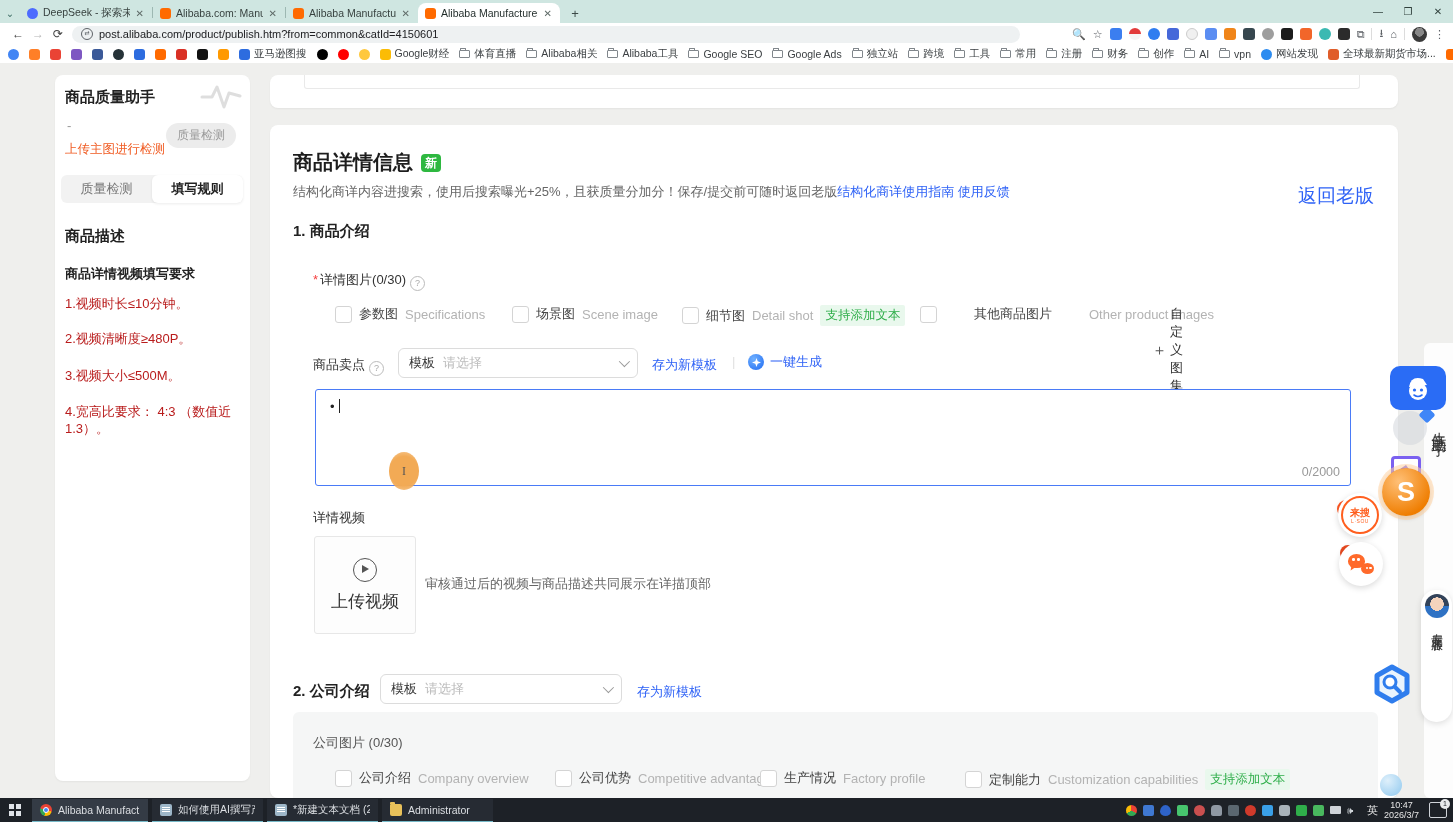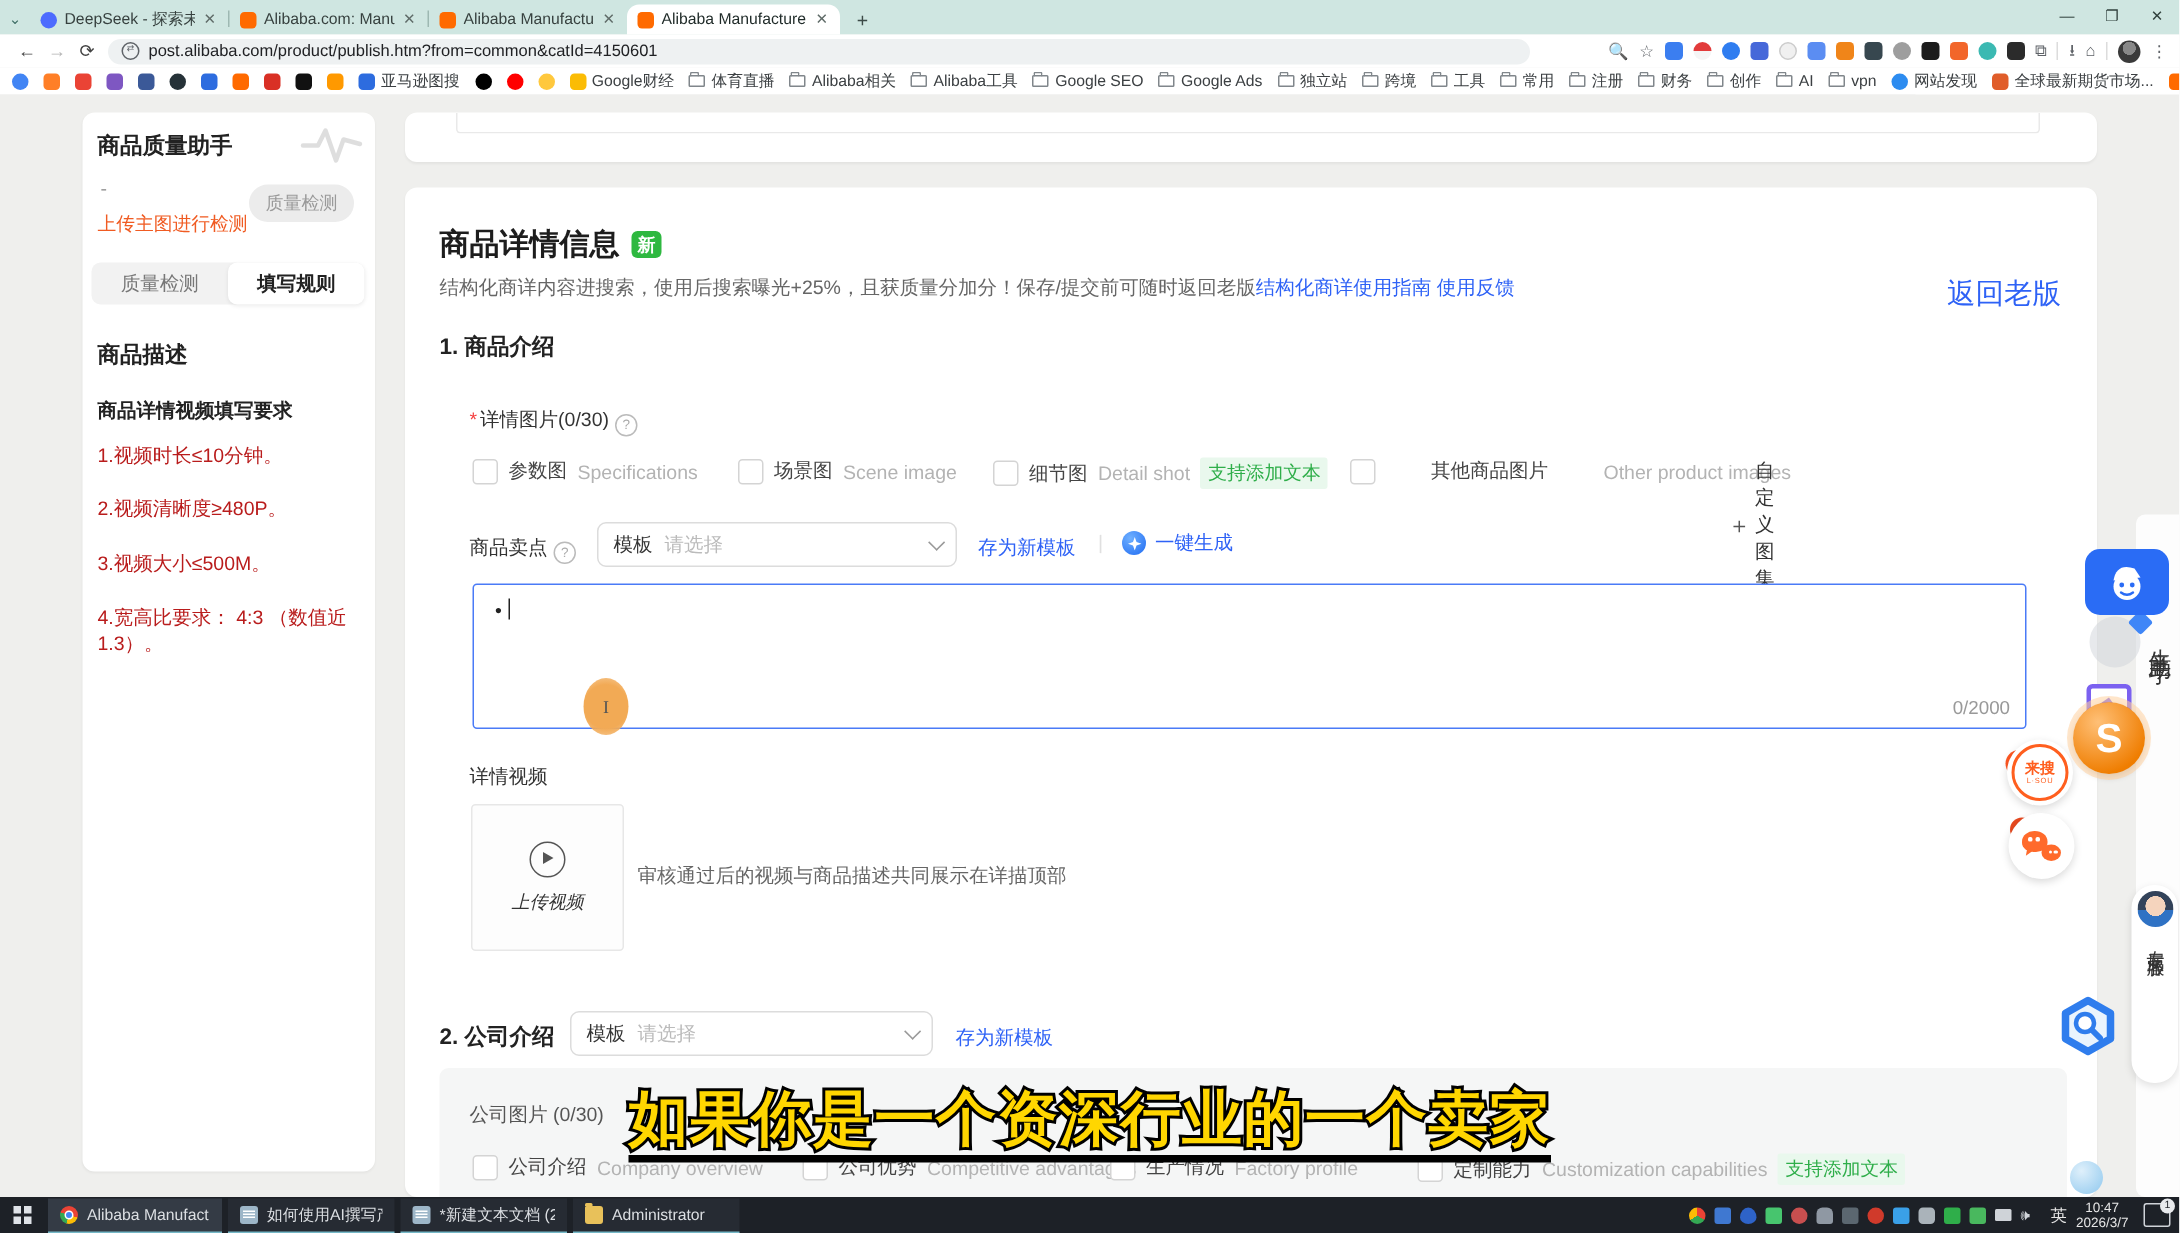--- a/index.html
+++ b/index.html
@@ -68,21 +68,21 @@
   .main{position:absolute;left:270px;top:62px;width:1128px;height:673px;border-radius:8px;overflow:hidden;}
   .m-title{position:absolute;left:23px;top:24px;font-size:20px;font-weight:bold;color:#1d1d1d;display:flex;align-items:center;gap:8px;}
   .badge-new{background:#2eb840;color:#fff;font-size:12px;font-weight:bold;border-radius:4px;padding:2px 4px;line-height:14px;}
   .back-old{position:absolute;right:24px;top:58px;color:#2e62f6;font-size:19px;}
   .m-sub{position:absolute;left:23px;top:58px;font-size:13px;color:#666;}
   .blue{color:#2e62f6;}
   .sec-title{position:absolute;left:23px;font-size:15px;font-weight:bold;color:#222;}
   .req-star{color:#f53f3f;margin-right:2px;}
   .qmark{display:inline-block;width:13px;height:13px;border:1px solid #bbb;border-radius:50%;color:#aaa;font-size:9px;text-align:center;line-height:13px;margin-left:4px;vertical-align:-2px;}
   .cb-row{position:absolute;height:18px;}
-  .cb-item{position:absolute;display:flex;align-items:center;gap:7px;white-space:nowrap;}
+  .cb-item{position:absolute;display:flex;align-items:center;gap:7px;white-space:nowrap;margin-left:20px;}
   .cbox{width:15px;height:15px;border:1px solid #d4d4d4;border-radius:3px;background:#fff;flex:none;}
   .cb-cn{color:#444;}
   .cb-en{color:#b3b3b3;}
   .gbadge{background:#e9f8ed;color:#2fae4a;padding:2px 5px;font-size:12.5px;border-radius:2px;}
   .plus-gallery{position:absolute;display:flex;align-items:center;gap:3px;color:#333;}
   .plus-ico{font-size:15px;color:#555;}
   .dropdown{position:absolute;height:30px;border:1px solid #dcdcdc;border-radius:6px;background:#fff;display:flex;align-items:center;padding:0 10px;box-sizing:border-box;gap:8px;}
   .dd-label{color:#333;}
   .dd-ph{color:#bbb;}
   .chev{width:7px;height:7px;border-right:1.5px solid #999;border-bottom:1.5px solid #999;transform:rotate(45deg) translateY(-2px);margin-left:auto;}
@@ -90,21 +90,21 @@
   .gen-ico{width:16px;height:16px;border-radius:50%;background:radial-gradient(circle at 35% 30%,#6fb0ff,#1f6bf2);display:inline-flex;align-items:center;justify-content:center;}
   .gen-ico svg{display:block;}
   .sellbox{position:absolute;left:45px;top:264px;width:1036px;height:97px;border:1px solid #4a7bf7;border-radius:3px;background:#fff;box-sizing:border-box;}
   .sellbox .bullet{position:absolute;left:14px;top:9px;font-size:13px;color:#222;}
   .caret{position:absolute;left:23px;top:9px;width:1px;height:14px;background:#222;}
   .counter{position:absolute;right:10px;bottom:6px;color:#999;font-size:12.5px;}
   .cursor-halo{position:absolute;left:73px;top:62px;width:30px;height:38px;border-radius:50%;background:radial-gradient(circle,#f2aa55 0 60%,rgba(242,170,85,.55));display:flex;align-items:center;justify-content:center;color:#555;font-size:12px;font-family:"Liberation Serif",serif;}
   .upl-box{position:absolute;left:44px;top:411px;width:100px;height:96px;border:1px solid #e7e7e7;background:#fdfdfd;border-radius:3px;display:flex;flex-direction:column;align-items:center;justify-content:center;gap:8px;}
   .play-ico{width:22px;height:22px;border:1.5px solid #555;border-radius:50%;position:relative;}
   .play-ico:before{content:"";position:absolute;left:8px;top:6px;border-left:7px solid #555;border-top:4.5px solid transparent;border-bottom:4.5px solid transparent;}
-  .upl-label{font-size:12px;color:#333;font-style:italic;}
+  .upl-label{font-size:17px;color:#333;}
   .upl-note{position:absolute;left:155px;top:450px;color:#666;}
   .graybox{position:absolute;left:23px;top:587px;width:1085px;height:86px;background:#f5f6f6;border-radius:6px 6px 0 0;}
   .gb-label{position:absolute;left:20px;top:22px;color:#555;}
 
   
   .overlay-sub{position:absolute;left:0;top:660px;width:1453px;text-align:center;z-index:50;}
   .overlay-sub span{display:inline-block;font-size:40px;font-weight:900;letter-spacing:1px;color:#ffd600;
     -webkit-text-stroke:4px #000;paint-order:stroke fill;border-bottom:5px solid #000;padding-bottom:1px;line-height:46px;}
 
   
@@ -457,23 +457,20 @@
         </span>
         <span class="cb-item" style="left:652px;top:57px;">
           <span class="cbox"></span>
           <span class="cb-cn">定制能力</span>
           <span class="cb-en">Customization capabilities</span>
           <span class="gbadge">支持添加文本</span>
         </span>
       </div>
     </div>
 
-    <div class="overlay-sub">
-      <span>如果你是一个资深行业的一个卖家</span>
-    </div>
 
     <div class="right-strip"></div>
     <div class="faint-moon"></div>
     <div class="fab-wizard">
       <svg width="34" height="30" viewBox="0 0 34 30">
         <path d="M8 14 Q10 2 22 6 L26 12 Z" fill="#fff"></path>
         <circle cx="17" cy="18" r="9" fill="#fff"></circle>
         <circle cx="13.5" cy="17" r="1.6" fill="#2a6cf5"></circle>
         <circle cx="20.5" cy="17" r="1.6" fill="#2a6cf5"></circle>
         <path d="M13 22 Q17 25 21 22" fill="none" stroke="#2a6cf5" stroke-width="1.6" stroke-linecap="round"></path>

